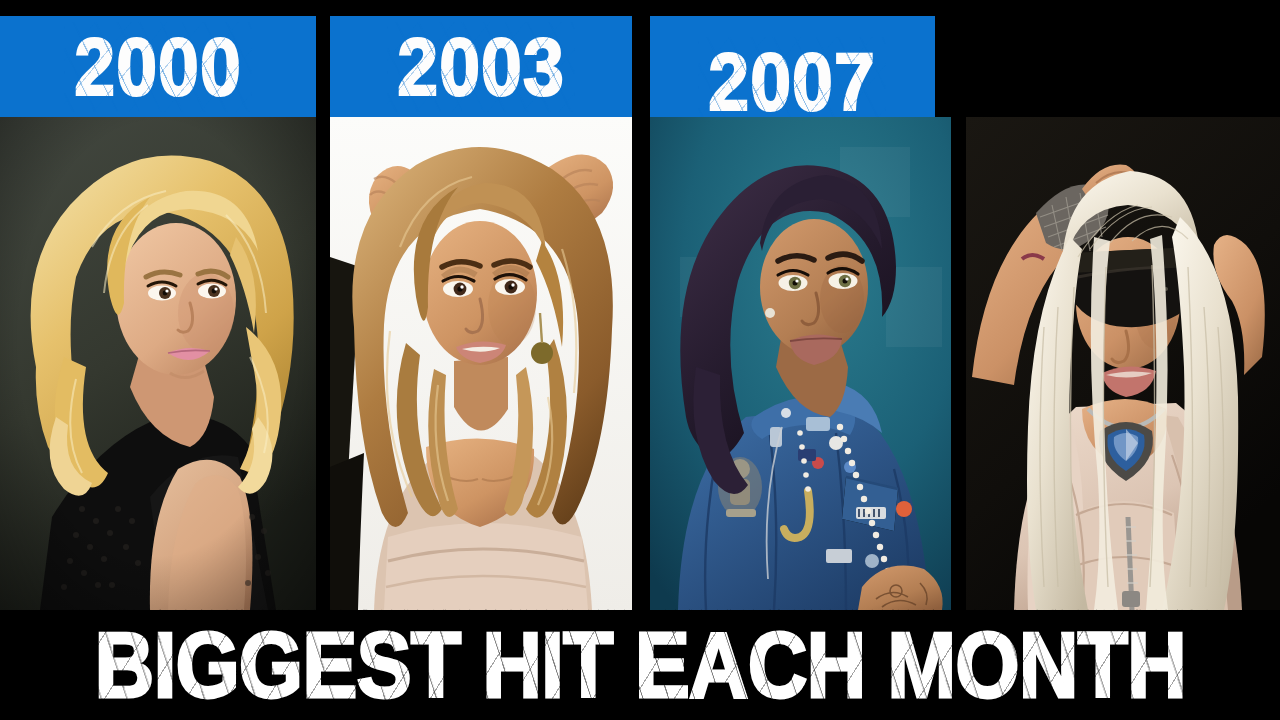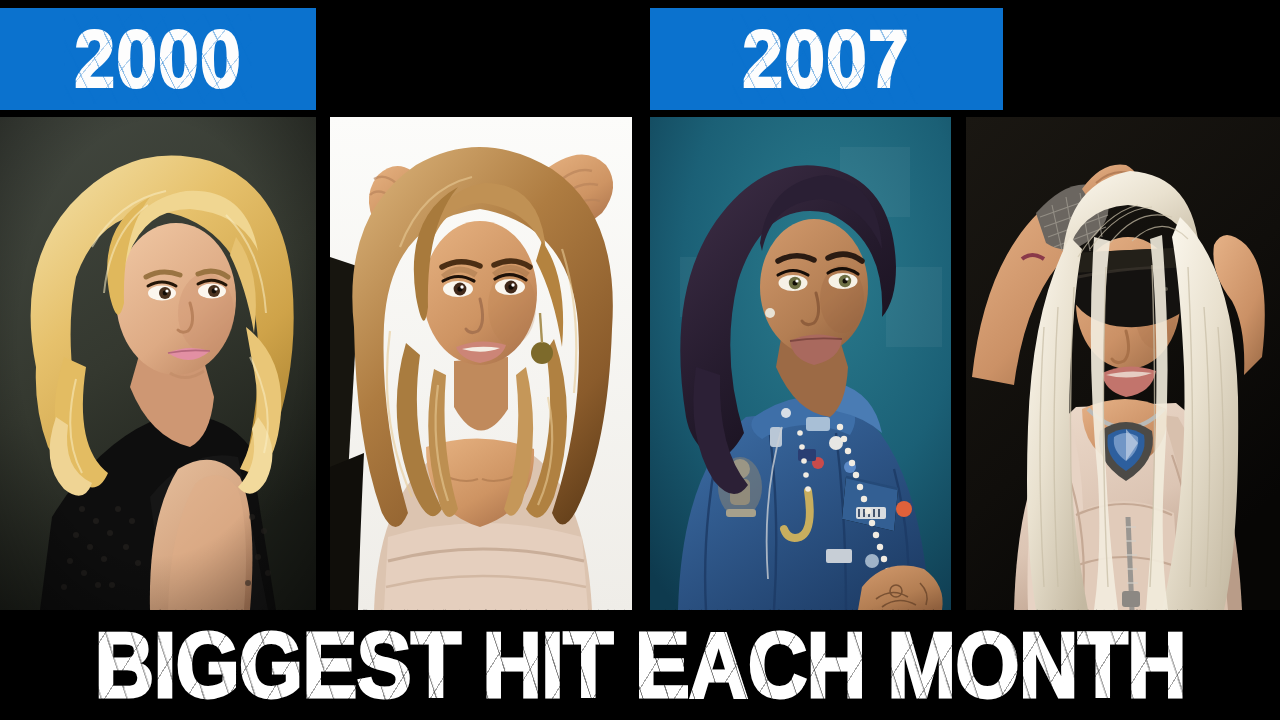--- a/index.html
+++ b/index.html
@@ -7,21 +7,21 @@
   body{
     width:1280px;height:720px;overflow:hidden;
     font-family:"Liberation Sans",sans-serif;
     background:#000;
   }
   #stage{position:relative;width:1280px;height:720px;background:#000;overflow:hidden;}
 
   
   .year-row{position:absolute;left:0;top:0;width:1280px;height:102px;}
   .year-cell{
-    position:absolute;top:8px;height:102px;
+    position:absolute;top:16px;height:102px;
     display:flex;align-items:center;justify-content:center;
     background:var(--accent,#0B72CE);
     overflow:hidden;
   }
   .year-text{
     color:#fdfdfd;
     font-family:"Liberation Sans",sans-serif;
     font-size:72px;
     font-weight:bold;
     letter-spacing:1px;
@@ -76,22 +76,25 @@
 <body>
 
 <div id="stage">
 
   <div class="year-row">
 
     <div class="year-cell" style="left:0px;width:316px;">
       <span class="year-text">2000</span>
     </div>
 
-
-    <div class="year-cell" style="left:650px;width:353px;">
+    <div class="year-cell" style="left:330px;width:302px;">
+      <span class="year-text">2003</span>
+    </div>
+
+    <div class="year-cell" style="left:650px;width:285px;align-items:flex-end;">
       <span class="year-text">2007</span>
     </div>
 
   </div>
 
   <div class="photo-row">
 
     <div class="photo-cell" style="left:0px;width:316px;">
       <svg viewBox="0 0 316 493" preserveAspectRatio="xMidYMid slice">
         <defs>

